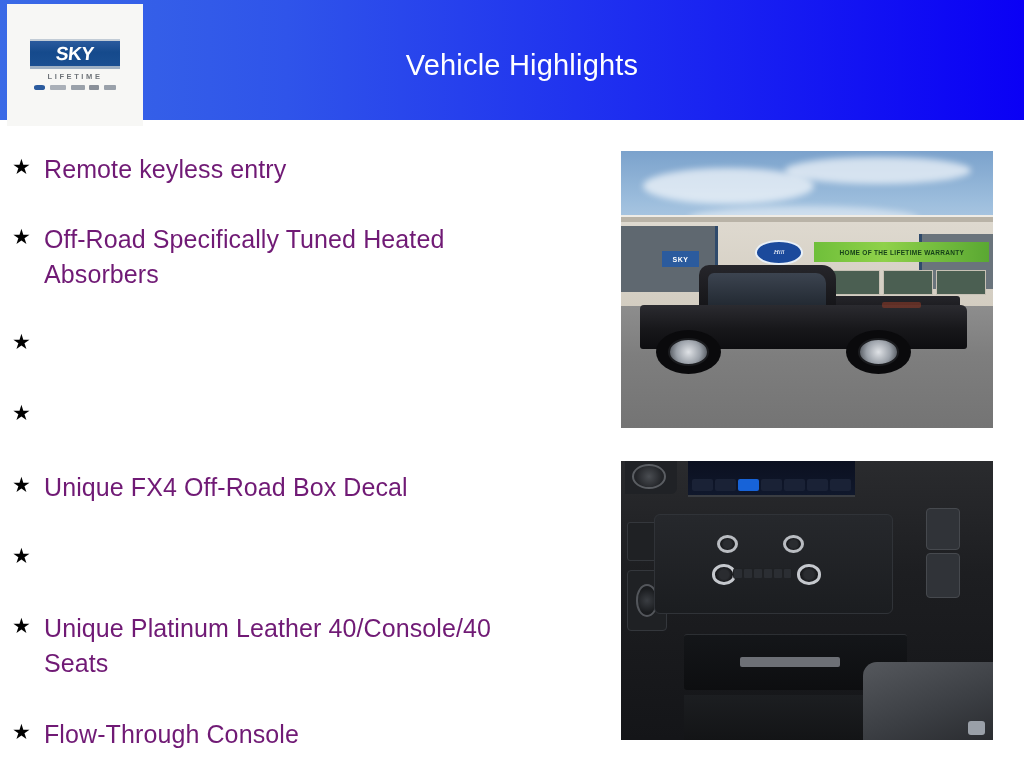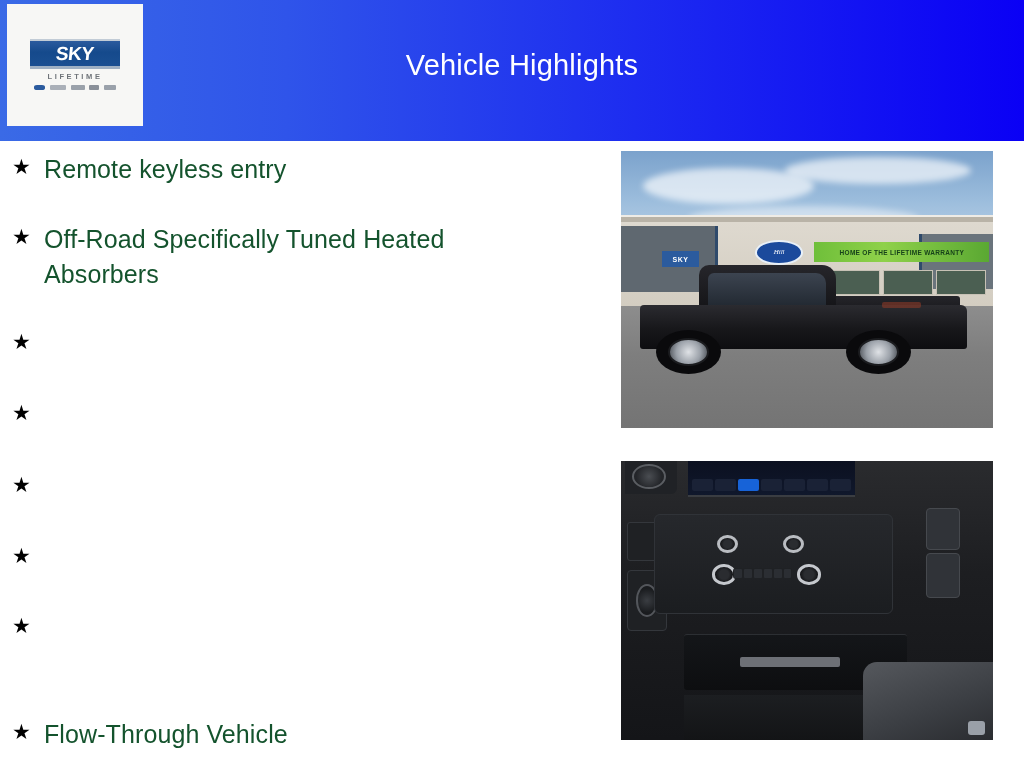--- a/index.html
+++ b/index.html
@@ -6,21 +6,21 @@
   html, body {
     width:1024px; height:768px;
     background:#ffffff;
     font-family:"Liberation Sans", sans-serif;
     overflow:hidden;
   }
   .slide { position:relative; width:1024px; height:768px; background:#fff; }
 
   
   .header {
-    position:absolute; left:0; top:0; width:1024px; height:141px;
+    position:absolute; left:0; top:0; width:1024px; height:120px;
     background:linear-gradient(90deg,#3a6ae6 0%, #2f54ea 28%, #1d2cf0 62%, #0a00f5 100%);
     padding-left:6px;
   }
   .header-title {
     position:absolute; left:0; top:0; width:1024px; height:130px;
     display:flex; align-items:center; justify-content:center;
     color:#ffffff; font-size:29px; font-weight:400; letter-spacing:0.2px;
     padding-left:20px;
   }
 
@@ -69,21 +69,21 @@
   }
   .bullet {
     position:absolute; display:flex; align-items:flex-start; left:10px; width:560px;
   }
   .bullet-star {
     flex:0 0 auto; width:34px;
     color:#000; font-size:21px; line-height:30px; text-align:left;
     padding-left:2px;
   }
   .bullet-text {
-    color:#14532d; font-size:25px; line-height:35px; font-weight:400;
+    color:#701a75; font-size:25px; line-height:35px; font-weight:400;
     letter-spacing:0.1px; max-width:500px;
   }
 
   
   .photo { position:absolute; overflow:hidden; background:#9a9a9a; }
   .photo-exterior { left:621px; top:151px; width:372px; height:277px; }
   .photo-interior { left:621px; top:461px; width:372px; height:279px; }
 
   
   .ext-sky {
@@ -304,30 +304,32 @@
       <span class="bullet-text">Off-Road Specifically Tuned Heated Absorbers</span>
     </div>
     <div class="bullet" style="top:187px;">
       <span class="bullet-star">★</span>
     </div>
     <div class="bullet" style="top:258px;">
       <span class="bullet-star">★</span>
     </div>
     <div class="bullet" style="top:330px;">
       <span class="bullet-star">★</span>
+      <span class="bullet-text">Unique FX4 Off-Road Box Decal</span>
     </div>
     <div class="bullet" style="top:401px;">
       <span class="bullet-star">★</span>
     </div>
     <div class="bullet" style="top:471px;">
       <span class="bullet-star">★</span>
+      <span class="bullet-text">Unique Platinum Leather 40/Console/40 Seats</span>
     </div>
     <div class="bullet" style="top:577px;">
       <span class="bullet-star">★</span>
-      <span class="bullet-text">Flow-Through Vehicle</span>
+      <span class="bullet-text">Flow-Through Console</span>
     </div>
   </div>
 
   <div class="photo photo-exterior">
     <div class="ext-sky"></div>
     <div class="ext-cloud ext-c1"></div>
     <div class="ext-cloud ext-c2"></div>
     <div class="ext-cloud ext-c3"></div>
     <div class="ext-cloud ext-c4"></div>
     <div class="ext-roofline"></div>

